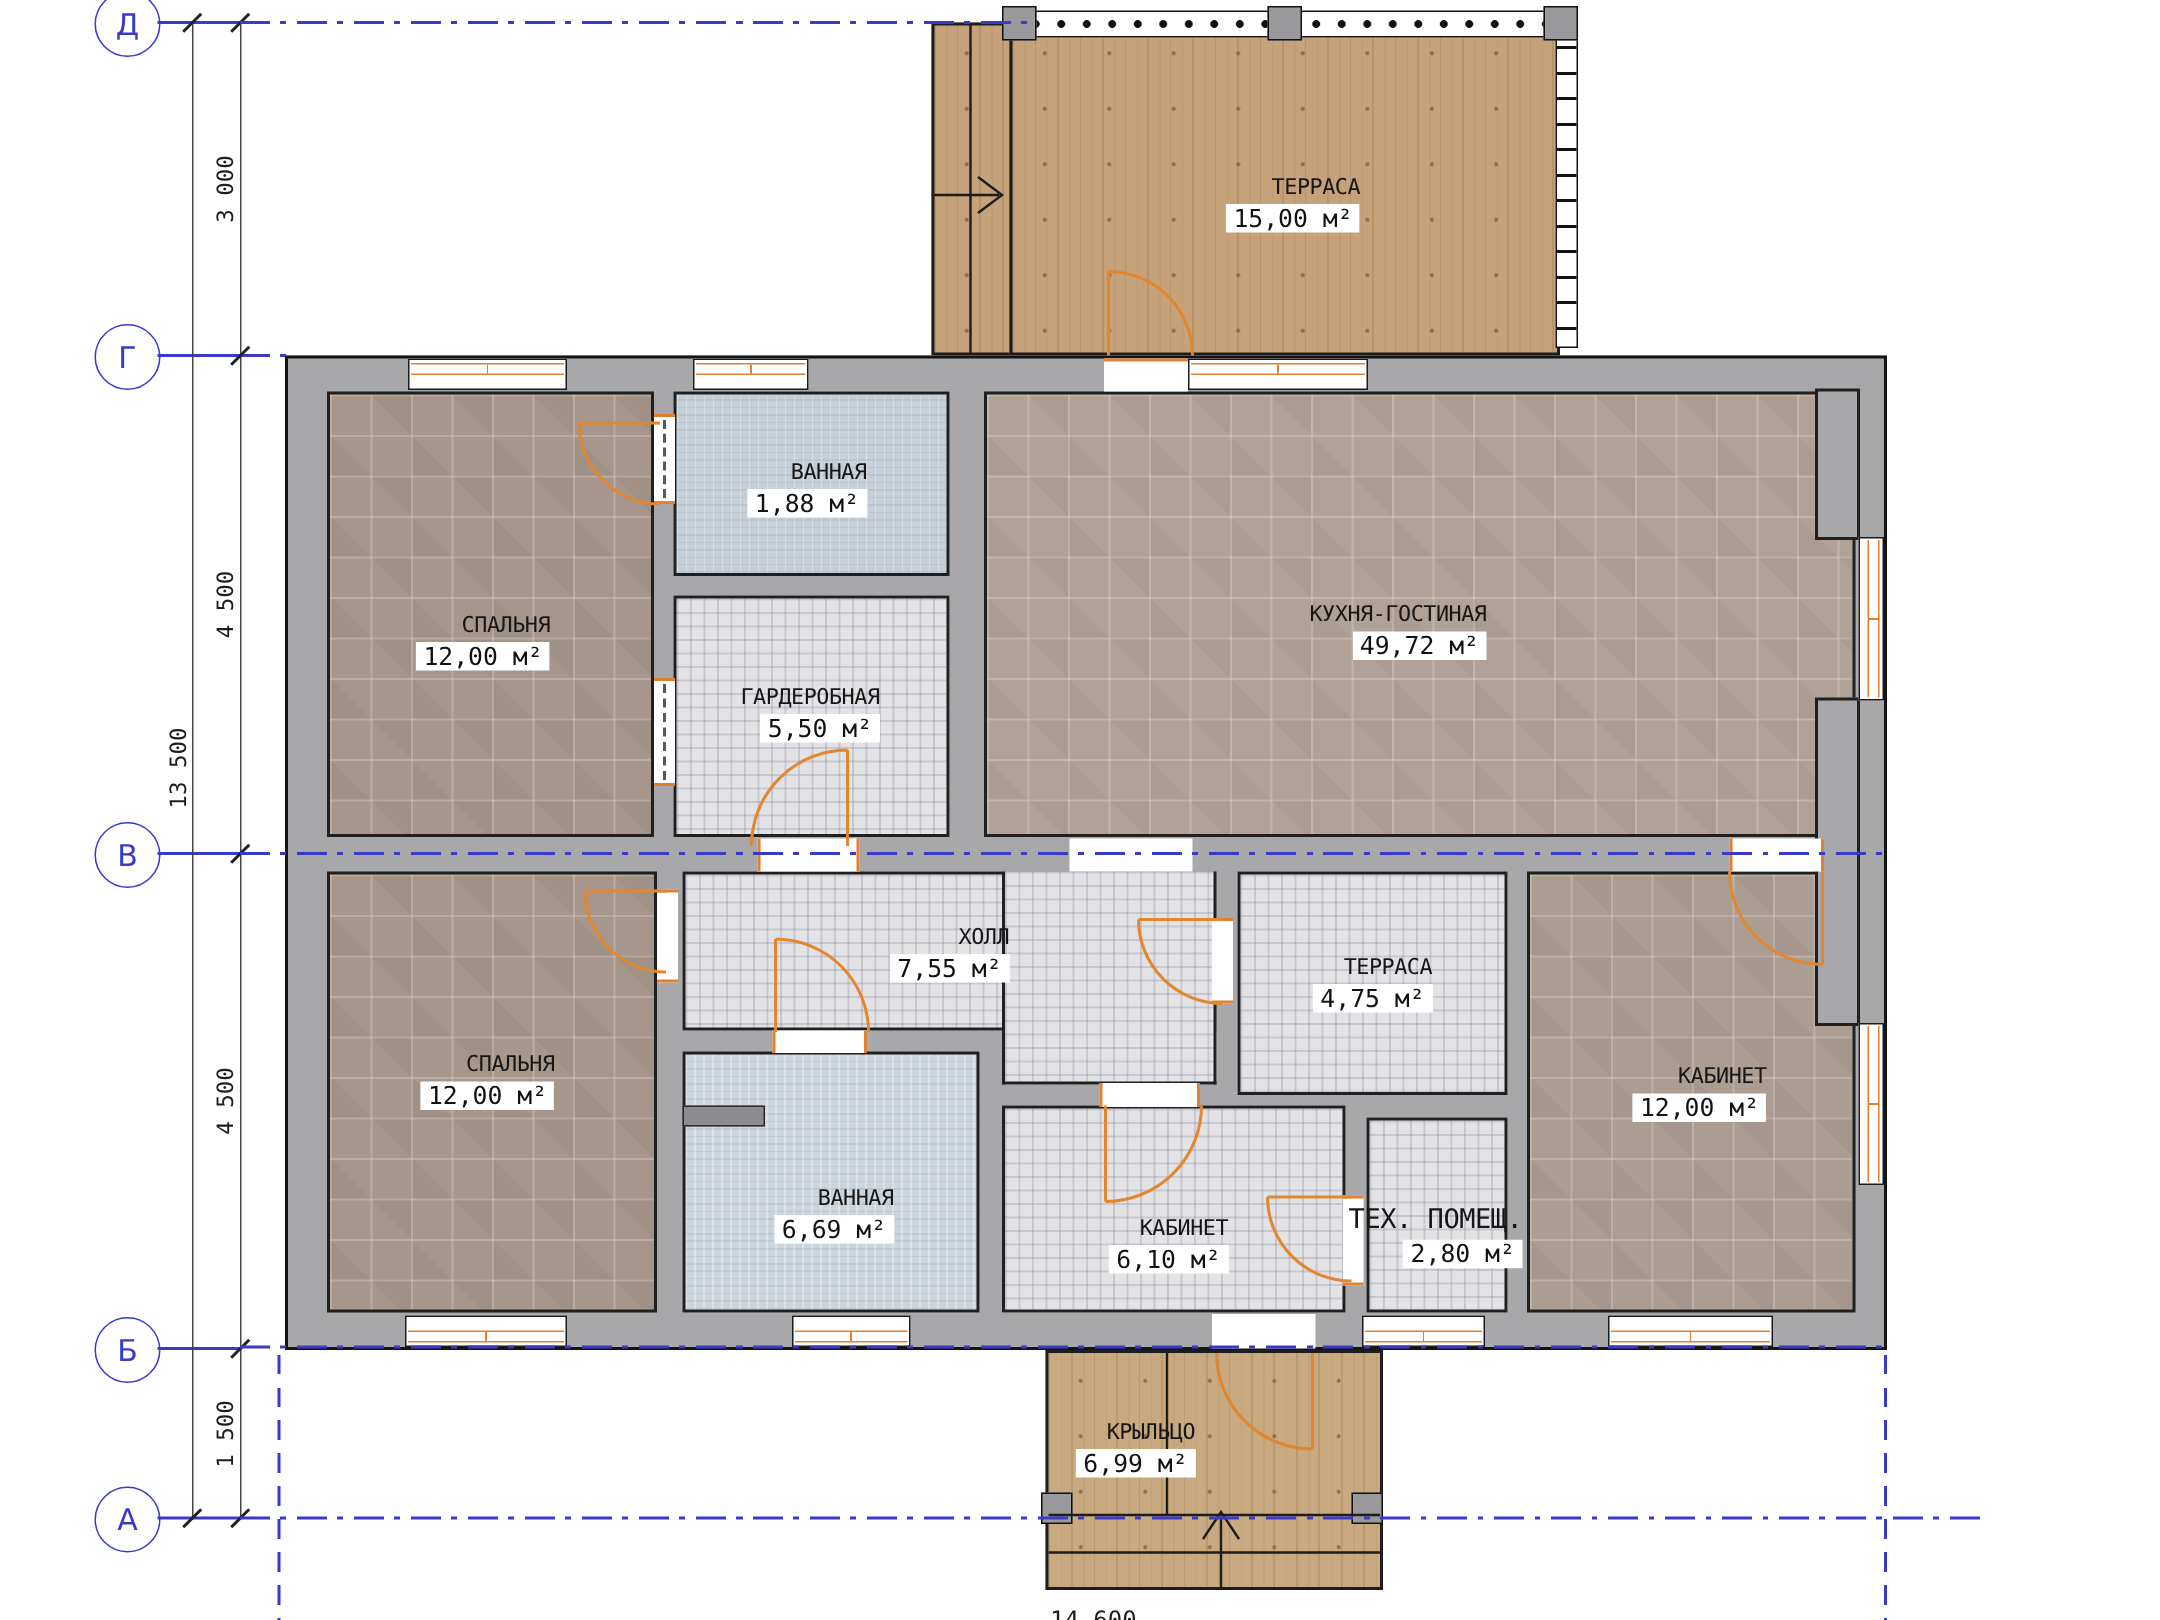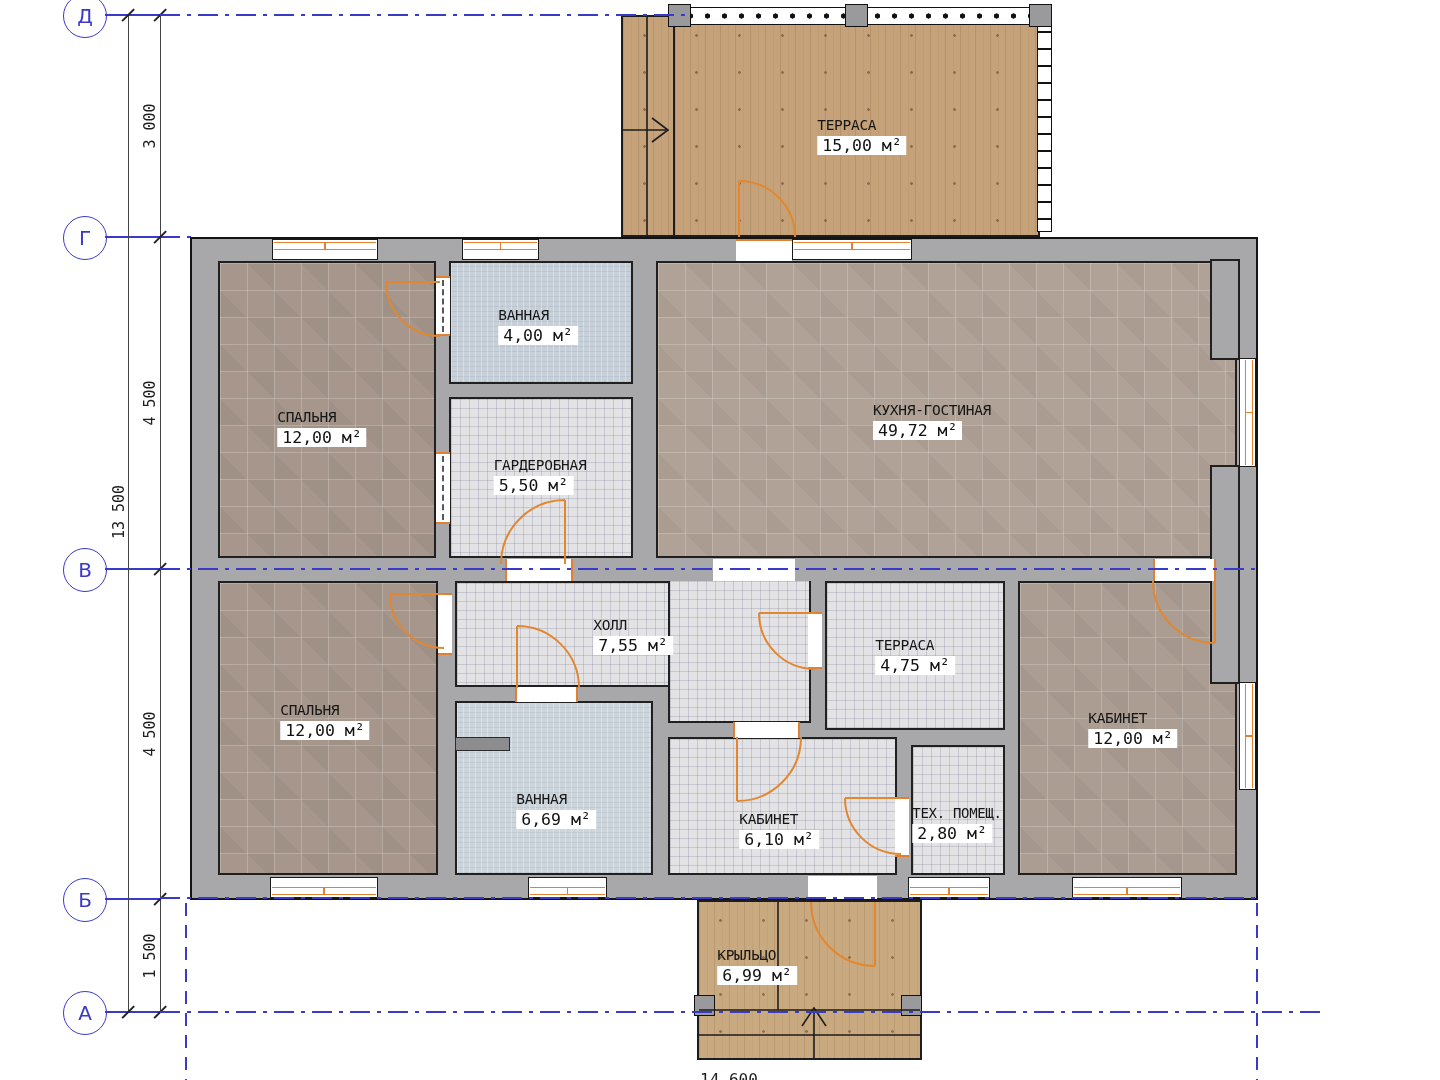--- a/index.html
+++ b/index.html
@@ -56,21 +56,21 @@
   .open-plain{border:none;}
   .dash-v{position:absolute;width:0;border-left:2px dashed #55585e;}
   
   .rail-top{position:absolute;background:#fff;border:1.5px solid #111;box-sizing:border-box;
       background-image:radial-gradient(circle,#111 2.4px,transparent 2.8px);background-size:17px 100%;
       background-position:8px center;background-repeat:repeat-x;}
   .rail-right{position:absolute;background:#fff;border:1.5px solid #111;box-sizing:border-box;
       background-image:repeating-linear-gradient(180deg,transparent 0 6px,#111 6px 8px,transparent 8px 17px);}
   .post{position:absolute;background:#9a9a9c;border:1.5px solid #111;box-sizing:border-box;}
   
-  .rlabel{position:absolute;transform:translate(-50%,-50%);text-align:left;white-space:nowrap;z-index:30;}
+  .rlabel{position:absolute;transform:translate(-50%,-50%);text-align:right;white-space:nowrap;z-index:30;}
   .rname{font-size:14.5px;letter-spacing:-.3px;color:#161616;}
   .rarea{display:inline-block;background:#fff;padding:0 5px;margin-top:3px;font-size:16.5px;color:#111;}
   svg{position:absolute;left:0;top:0;z-index:25;}
   .z20{z-index:20;} .z10{z-index:10;} .z5{z-index:5;} .z40{z-index:40;}
 </style>
 </head>
 <body>
 
 <div id="plan">
 
@@ -222,21 +222,21 @@
   <div class="rlabel" style="left:862px;top:136px">
     <div class="rname">ТЕРРАСА</div>
     <div class="rarea">15,00 м²</div>
   </div>
   <div class="rlabel" style="left:322px;top:428px">
     <div class="rname">СПАЛЬНЯ</div>
     <div class="rarea">12,00 м²</div>
   </div>
   <div class="rlabel" style="left:538px;top:326px">
     <div class="rname">ВАННАЯ</div>
-    <div class="rarea">4,00 м²</div>
+    <div class="rarea">1,88 м²</div>
   </div>
   <div class="rlabel" style="left:540px;top:476px">
     <div class="rname">ГАРДЕРОБНАЯ</div>
     <div class="rarea">5,50 м²</div>
   </div>
   <div class="rlabel" style="left:932px;top:421px">
     <div class="rname">КУХНЯ-ГОСТИНАЯ</div>
     <div class="rarea">49,72 м²</div>
   </div>
   <div class="rlabel" style="left:325px;top:721px">
@@ -253,21 +253,21 @@
   </div>
   <div class="rlabel" style="left:556px;top:810px">
     <div class="rname">ВАННАЯ</div>
     <div class="rarea">6,69 м²</div>
   </div>
   <div class="rlabel" style="left:779px;top:830px">
     <div class="rname">КАБИНЕТ</div>
     <div class="rarea">6,10 м²</div>
   </div>
   <div class="rlabel" style="left:957px;top:824px">
-    <div class="rname" style="font-size:14px">ТЕХ. ПОМЕЩ.</div>
+    <div class="rname" style="font-size:18px">ТЕХ. ПОМЕЩ.</div>
     <div class="rarea">2,80 м²</div>
   </div>
   <div class="rlabel" style="left:1133px;top:729px">
     <div class="rname">КАБИНЕТ</div>
     <div class="rarea">12,00 м²</div>
   </div>
   <div class="rlabel" style="left:757px;top:966px">
     <div class="rname">КРЫЛЬЦО</div>
     <div class="rarea">6,99 м²</div>
   </div>

